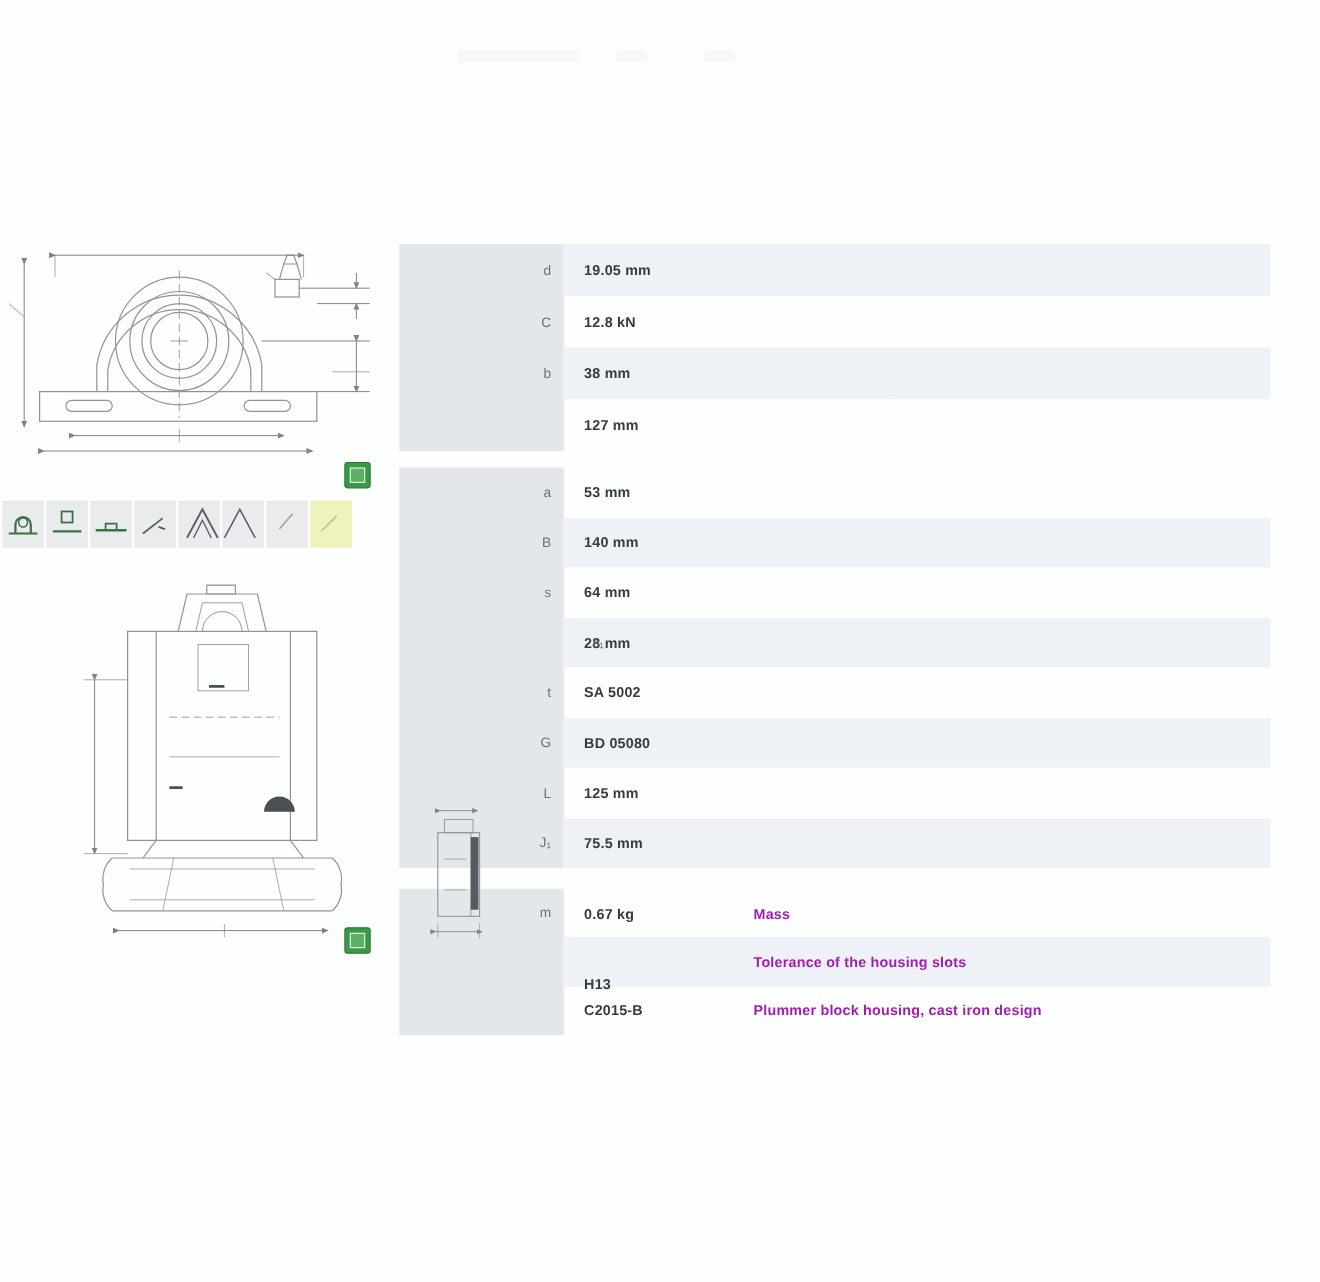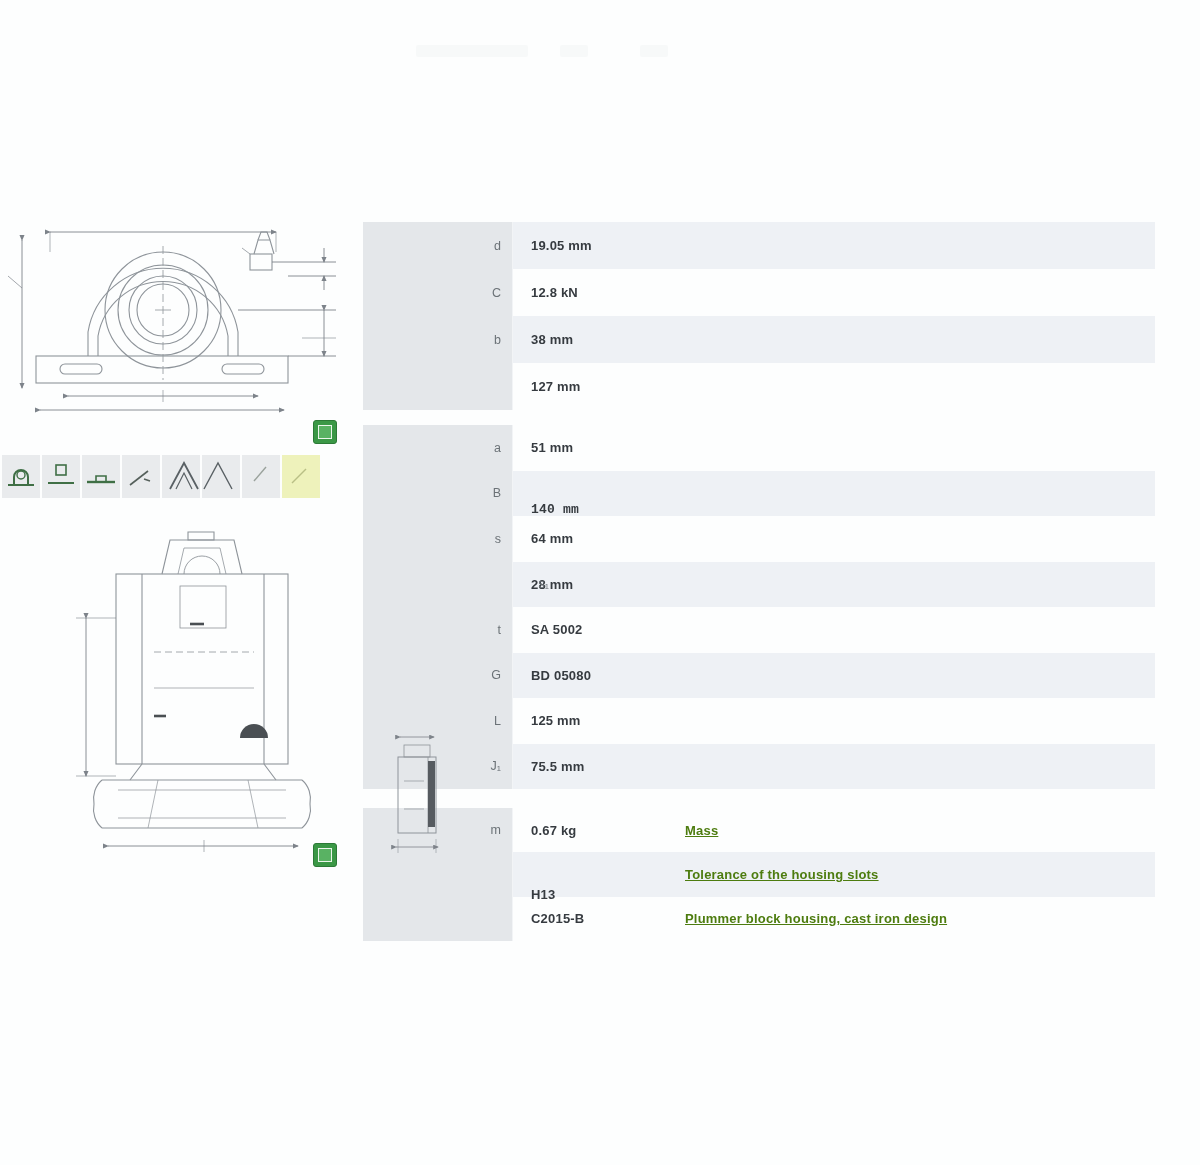--- a/index.html
+++ b/index.html
@@ -28,22 +28,22 @@
   .tsection{position:absolute;left:363px;width:792px;}
   .row{position:absolute;left:0;width:100%;background:#fdfefe;}
   .row.light{background:#eef1f5;}
   .sidebar{position:absolute;left:0;top:0;width:150px;height:100%;background:#e4e7ea;
            border-right:1px solid #f2f4f6;box-sizing:border-box;}
   .lab{position:absolute;left:0;top:0;width:138px;height:100%;text-align:right;
        font-size:12.5px;color:#6b7277;z-index:3;display:flex;align-items:center;
        justify-content:flex-end;}
   .val{position:absolute;left:168px;top:0;height:100%;font-size:13px;color:#363b40;
        font-weight:700;display:flex;align-items:center;letter-spacing:.2px;}
-  .desc{position:absolute;left:322px;top:0;height:100%;font-size:13px;color:#4d7c0f;
-        font-weight:700;display:flex;align-items:center;letter-spacing:.2px;text-decoration:underline;}
+  .desc{position:absolute;left:322px;top:0;height:100%;font-size:13px;color:#a21caf;
+        font-weight:700;display:flex;align-items:center;letter-spacing:.2px;}
 
   
   #watermark{position:absolute;left:748px;top:356px;opacity:.55;}
 
   
   #minidrawing{position:absolute;left:384px;top:729px;z-index:5;}
 </style>
 </head>
 <body>
 
@@ -251,23 +251,23 @@
     <div class="row" style="top:0;height:45.5px;"></div>
     <div class="row light" style="top:45.5px;height:45.5px;"></div>
     <div class="row" style="top:91px;height:45.5px;"></div>
     <div class="row light" style="top:136.5px;height:45.5px;"></div>
     <div class="row" style="top:182px;height:45.5px;"></div>
     <div class="row light" style="top:227.5px;height:45.5px;"></div>
     <div class="row" style="top:273px;height:45.5px;"></div>
     <div class="row light" style="top:318.5px;height:45.5px;"></div>
     <div class="sidebar"></div>
     <div class="lab" style="top:0;height:45.5px;">a</div>
-    <div class="val" style="top:0;height:45.5px;">51 mm</div>
+    <div class="val" style="top:0;height:45.5px;">53 mm</div>
     <div class="lab" style="top:45.5px;height:45.5px;">B</div>
-    <div class="val" style="top:62px;height:45.5px;font-family:Liberation Mono, monospace;">140 mm</div>
+    <div class="val" style="top:45px;height:45.5px;">140 mm</div>
     <div class="lab" style="top:91px;height:45.5px;">s</div>
     <div class="val" style="top:91px;height:45.5px;">64 mm</div>
     <div class="lab" style="top:136.5px;height:45.5px;padding-left:48px;">s₁</div>
     <div class="val" style="top:136.5px;height:45.5px;">28 mm</div>
     <div class="lab" style="top:182px;height:45.5px;">t</div>
     <div class="val" style="top:182px;height:45.5px;">SA 5002</div>
     <div class="lab" style="top:227.5px;height:45.5px;">G</div>
     <div class="val" style="top:227.5px;height:45.5px;">BD 05080</div>
     <div class="lab" style="top:273px;height:45.5px;">L</div>
     <div class="val" style="top:273px;height:45.5px;">125 mm</div>

